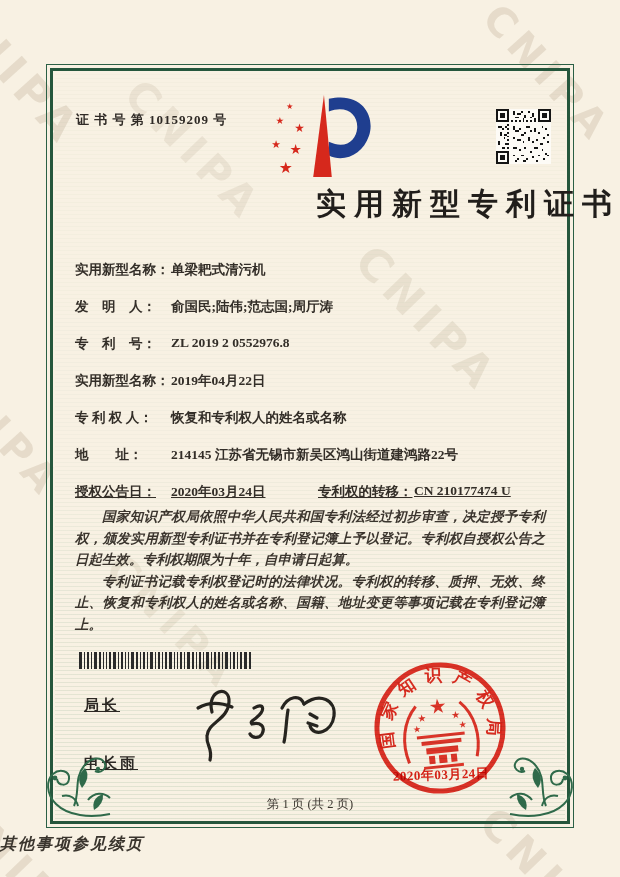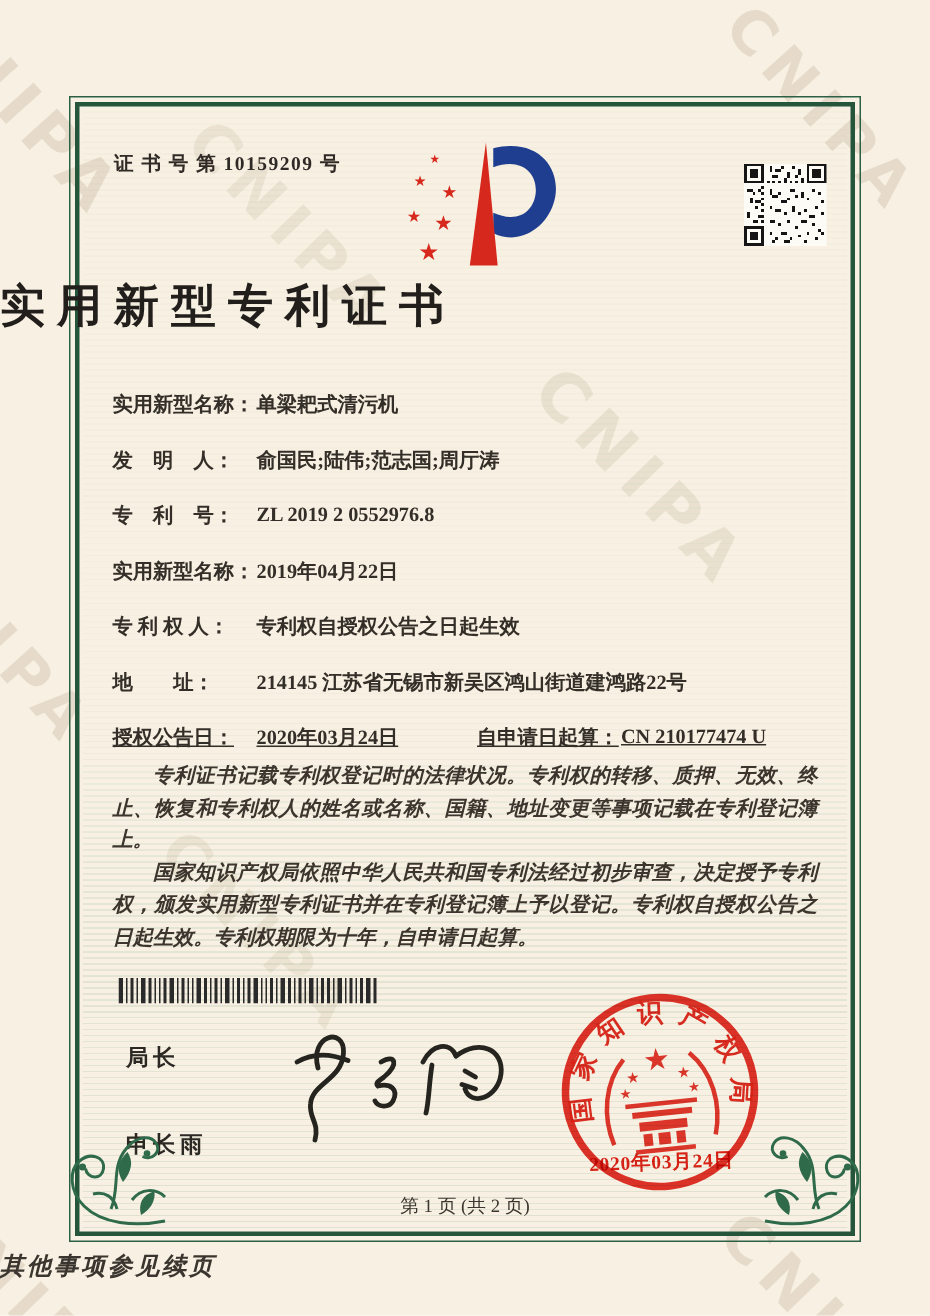--- a/index.html
+++ b/index.html
@@ -26,38 +26,38 @@
   }
   .guilloche{
     position:absolute;inset:2px;
     background:repeating-linear-gradient(0deg,
       rgba(96,148,110,0.16) 0px, rgba(96,148,110,0.16) 1px,
       rgba(0,0,0,0) 1px, rgba(0,0,0,0) 4px);
     -webkit-mask-image:linear-gradient(to bottom, rgba(0,0,0,.18) 0%, rgba(0,0,0,.22) 50%, rgba(0,0,0,.75) 72%, #000 100%);
     mask-image:linear-gradient(to bottom, rgba(0,0,0,.18) 0%, rgba(0,0,0,.22) 50%, rgba(0,0,0,.75) 72%, #000 100%);
   }
   .cert-no{
-    left:76px;top:100px;font-size:13px;font-weight:600;letter-spacing:1px;z-index:3;
+    left:76px;top:111px;font-size:13px;font-weight:600;letter-spacing:1px;z-index:3;
   }
   .title{
-    left:0;right:0;top:184px;text-align:left;font-size:30px;font-weight:700;
+    left:0;right:0;top:184px;text-align:right;font-size:30px;font-weight:700;
     letter-spacing:8px;z-index:3;color:#211e1b;
   }
   .fields{left:75px;top:261px;width:470px;z-index:3;font-size:13.5px;}
   .frow{display:flex;align-items:flex-start;height:37px;font-weight:600;color:#332e28;}
   .flabel{flex:none;width:96px;}
   .fcombo{flex:none;width:243px;display:flex;text-decoration:underline;}
   .paras{
     left:75px;top:506px;width:470px;z-index:3;font-size:13.5px;line-height:21.5px;
     text-align:justify;font-style:italic;color:#3b352e;font-weight:600;
   }
   .paras p{margin:0;text-indent:2em;}
   .barcode{left:79px;top:652px;z-index:3;}
   .director{left:84px;z-index:3;font-family:"DejaVu Sans","Liberation Sans",sans-serif;
-    font-weight:700;font-size:15px;letter-spacing:3px;color:#2c2824;}
+    font-weight:700;font-size:15px;letter-spacing:3px;color:#2c2824;text-decoration:underline;}
   .sig{left:182px;top:678px;z-index:4;}
   .seal{left:370px;top:658px;width:140px;height:140px;z-index:4;mix-blend-mode:multiply;}
   .seal svg{transform:rotate(-6deg);}
   .seal-date{
     left:378px;top:766px;width:126px;text-align:center;z-index:5;
     color:#df2418;font-weight:700;font-size:13px;letter-spacing:0.5px;
     transform:rotate(-2deg);mix-blend-mode:multiply;
   }
   .page-num{left:0;right:0;top:796px;text-align:center;font-size:12.5px;z-index:3;color:#3a352e;}
   .foot-note{
@@ -203,41 +203,41 @@
   <div class="frow">
     <span class="flabel">专　利　号：</span>
     <span class="fvalue">ZL 2019 2 0552976.8</span>
   </div>
   <div class="frow">
     <span class="flabel">实用新型名称：</span>
     <span class="fvalue">2019年04月22日</span>
   </div>
   <div class="frow">
     <span class="flabel">专 利 权 人：</span>
-    <span class="fvalue">专利权自授权公告之日起生效</span>
+    <span class="fvalue">恢复和专利权人的姓名或名称</span>
   </div>
   <div class="frow">
     <span class="flabel">地　　址：</span>
     <span class="fvalue">214145 江苏省无锡市新吴区鸿山街道建鸿路22号</span>
   </div>
   <div class="frow">
     <span class="fcombo">
       <span class="flabel">授权公告日：</span>
       <span class="fvalue">2020年03月24日</span>
     </span>
     <span class="fcombo">
-      <span class="flabel">自申请日起算：</span>
+      <span class="flabel">专利权的转移：</span>
       <span class="fvalue">CN 210177474 U</span>
     </span>
   </div>
 </div>
 
 <div class="abs paras">
+  <p>国家知识产权局依照中华人民共和国专利法经过初步审查，决定授予专利权，颁发实用新型专利证书并在专利登记簿上予以登记。专利权自授权公告之日起生效。专利权期限为十年，自申请日起算。</p>
   <p>专利证书记载专利权登记时的法律状况。专利权的转移、质押、无效、终止、恢复和专利权人的姓名或名称、国籍、地址变更等事项记载在专利登记簿上。</p>
-  <p>国家知识产权局依照中华人民共和国专利法经过初步审查，决定授予专利权，颁发实用新型专利证书并在专利登记簿上予以登记。专利权自授权公告之日起生效。专利权期限为十年，自申请日起算。</p>
 </div>
 
 <div class="abs barcode">
   <svg width="174" height="17" viewBox="0 0 174 17">
     <g fill="#2a2a2a">
       <rect x="0" y="0" width="3" height="17"></rect>
         <rect x="5" y="0" width="1" height="17"></rect>
         <rect x="8" y="0" width="2" height="17"></rect>
         <rect x="12" y="0" width="1" height="17"></rect>
         <rect x="15" y="0" width="3" height="17"></rect>

